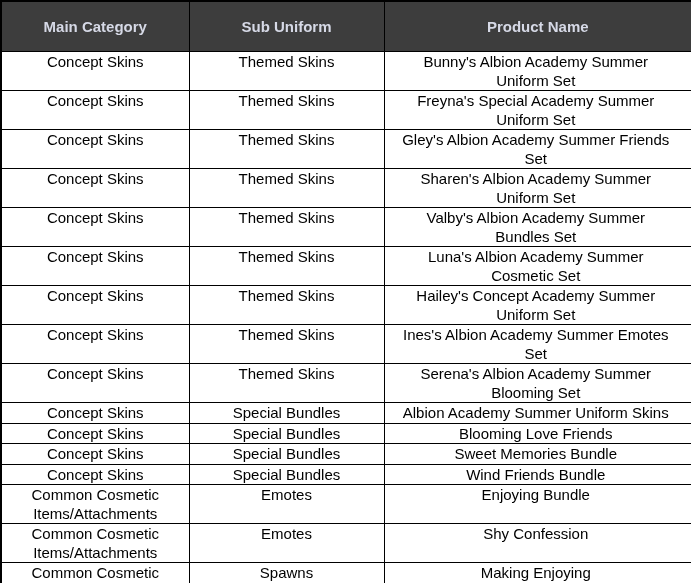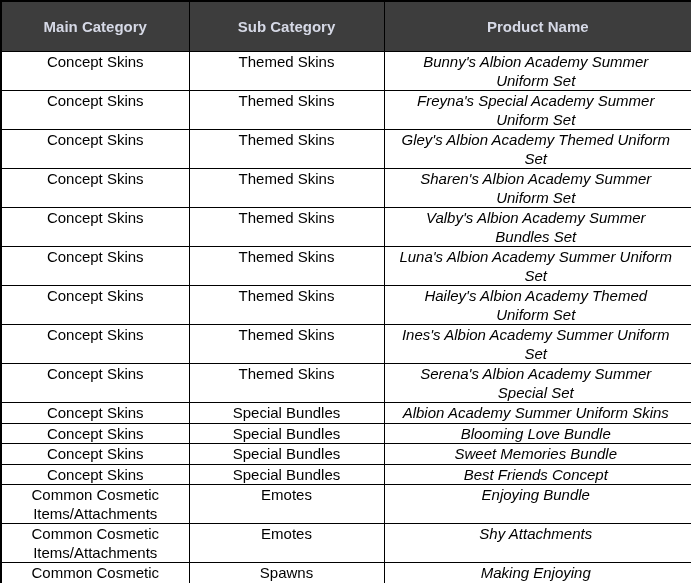--- a/index.html
+++ b/index.html
@@ -29,21 +29,21 @@
   th, td {
     border: 1px solid var(--border-color);
     text-align: center;
     vertical-align: top;
     font-size: 15px;
     line-height: 18.5px;
     padding: 1px 8px 0 8px;
     color: var(--body-text);
     overflow: hidden;
   }
-  td.col3 { padding-left: 14px; padding-right: 18px; font-style: italic; }
+  td.col3 { padding-left: 14px; padding-right: 18px; }
   thead th {
     background: var(--header-bg);
     color: var(--header-text);
     font-weight: bold;
     height: 35px;
     line-height: 17px;
     vertical-align: middle;
     padding: 16px 4px;
   }
   tr.r2 { height: 37.4px; }
@@ -54,99 +54,99 @@
 
 <table class="product-table">
   <colgroup>
       <col class="c1">
       <col class="c2">
       <col class="c3">
     </colgroup>
   <thead>
     <tr>
       <th>Main Category</th>
-      <th>Sub Category</th>
+      <th>Sub Uniform</th>
       <th>Product Name</th>
     </tr>
   </thead>
   <tbody>
     <tr class="r2">
       <td class="col1">Concept Skins</td>
       <td class="col2">Themed Skins</td>
       <td class="col3">Bunny's Albion Academy Summer Uniform Set</td>
     </tr>
     <tr class="r2">
       <td class="col1">Concept Skins</td>
       <td class="col2">Themed Skins</td>
       <td class="col3">Freyna's Special Academy Summer Uniform Set</td>
     </tr>
     <tr class="r2">
       <td class="col1">Concept Skins</td>
       <td class="col2">Themed Skins</td>
-      <td class="col3">Gley's Albion Academy Themed Uniform Set</td>
+      <td class="col3">Gley's Albion Academy Summer Friends Set</td>
     </tr>
     <tr class="r2">
       <td class="col1">Concept Skins</td>
       <td class="col2">Themed Skins</td>
       <td class="col3">Sharen's Albion Academy Summer Uniform Set</td>
     </tr>
     <tr class="r2">
       <td class="col1">Concept Skins</td>
       <td class="col2">Themed Skins</td>
       <td class="col3">Valby's Albion Academy Summer Bundles Set</td>
     </tr>
     <tr class="r2">
       <td class="col1">Concept Skins</td>
       <td class="col2">Themed Skins</td>
-      <td class="col3">Luna's Albion Academy Summer Uniform Set</td>
+      <td class="col3">Luna's Albion Academy Summer Cosmetic Set</td>
     </tr>
     <tr class="r2">
       <td class="col1">Concept Skins</td>
       <td class="col2">Themed Skins</td>
-      <td class="col3">Hailey's Albion Academy Themed Uniform Set</td>
+      <td class="col3">Hailey's Concept Academy Summer Uniform Set</td>
     </tr>
     <tr class="r2">
       <td class="col1">Concept Skins</td>
       <td class="col2">Themed Skins</td>
-      <td class="col3">Ines's Albion Academy Summer Uniform Set</td>
+      <td class="col3">Ines's Albion Academy Summer Emotes Set</td>
     </tr>
     <tr class="r2">
       <td class="col1">Concept Skins</td>
       <td class="col2">Themed Skins</td>
-      <td class="col3">Serena's Albion Academy Summer Special Set</td>
+      <td class="col3">Serena's Albion Academy Summer Blooming Set</td>
     </tr>
     <tr class="r1">
       <td class="col1">Concept Skins</td>
       <td class="col2">Special Bundles</td>
       <td class="col3">Albion Academy Summer Uniform Skins</td>
     </tr>
     <tr class="r1">
       <td class="col1">Concept Skins</td>
       <td class="col2">Special Bundles</td>
-      <td class="col3">Blooming Love Bundle</td>
+      <td class="col3">Blooming Love Friends</td>
     </tr>
     <tr class="r1">
       <td class="col1">Concept Skins</td>
       <td class="col2">Special Bundles</td>
       <td class="col3">Sweet Memories Bundle</td>
     </tr>
     <tr class="r1">
       <td class="col1">Concept Skins</td>
       <td class="col2">Special Bundles</td>
-      <td class="col3">Best Friends Concept</td>
+      <td class="col3">Wind Friends Bundle</td>
     </tr>
     <tr class="r2">
       <td class="col1">Common Cosmetic Items/Attachments</td>
       <td class="col2">Emotes</td>
       <td class="col3">Enjoying Bundle</td>
     </tr>
     <tr class="r2">
       <td class="col1">Common Cosmetic Items/Attachments</td>
       <td class="col2">Emotes</td>
-      <td class="col3">Shy Attachments</td>
+      <td class="col3">Shy Confession</td>
     </tr>
     <tr class="r2">
       <td class="col1">Common Cosmetic Items/Attachments</td>
       <td class="col2">Spawns</td>
       <td class="col3">Making Enjoying</td>
     </tr>
     <tr class="r2">
       <td class="col1">Common Cosmetic Items/Attachments</td>
       <td class="col2">Spawns</td>
       <td class="col3">Memories on the Wind</td>

